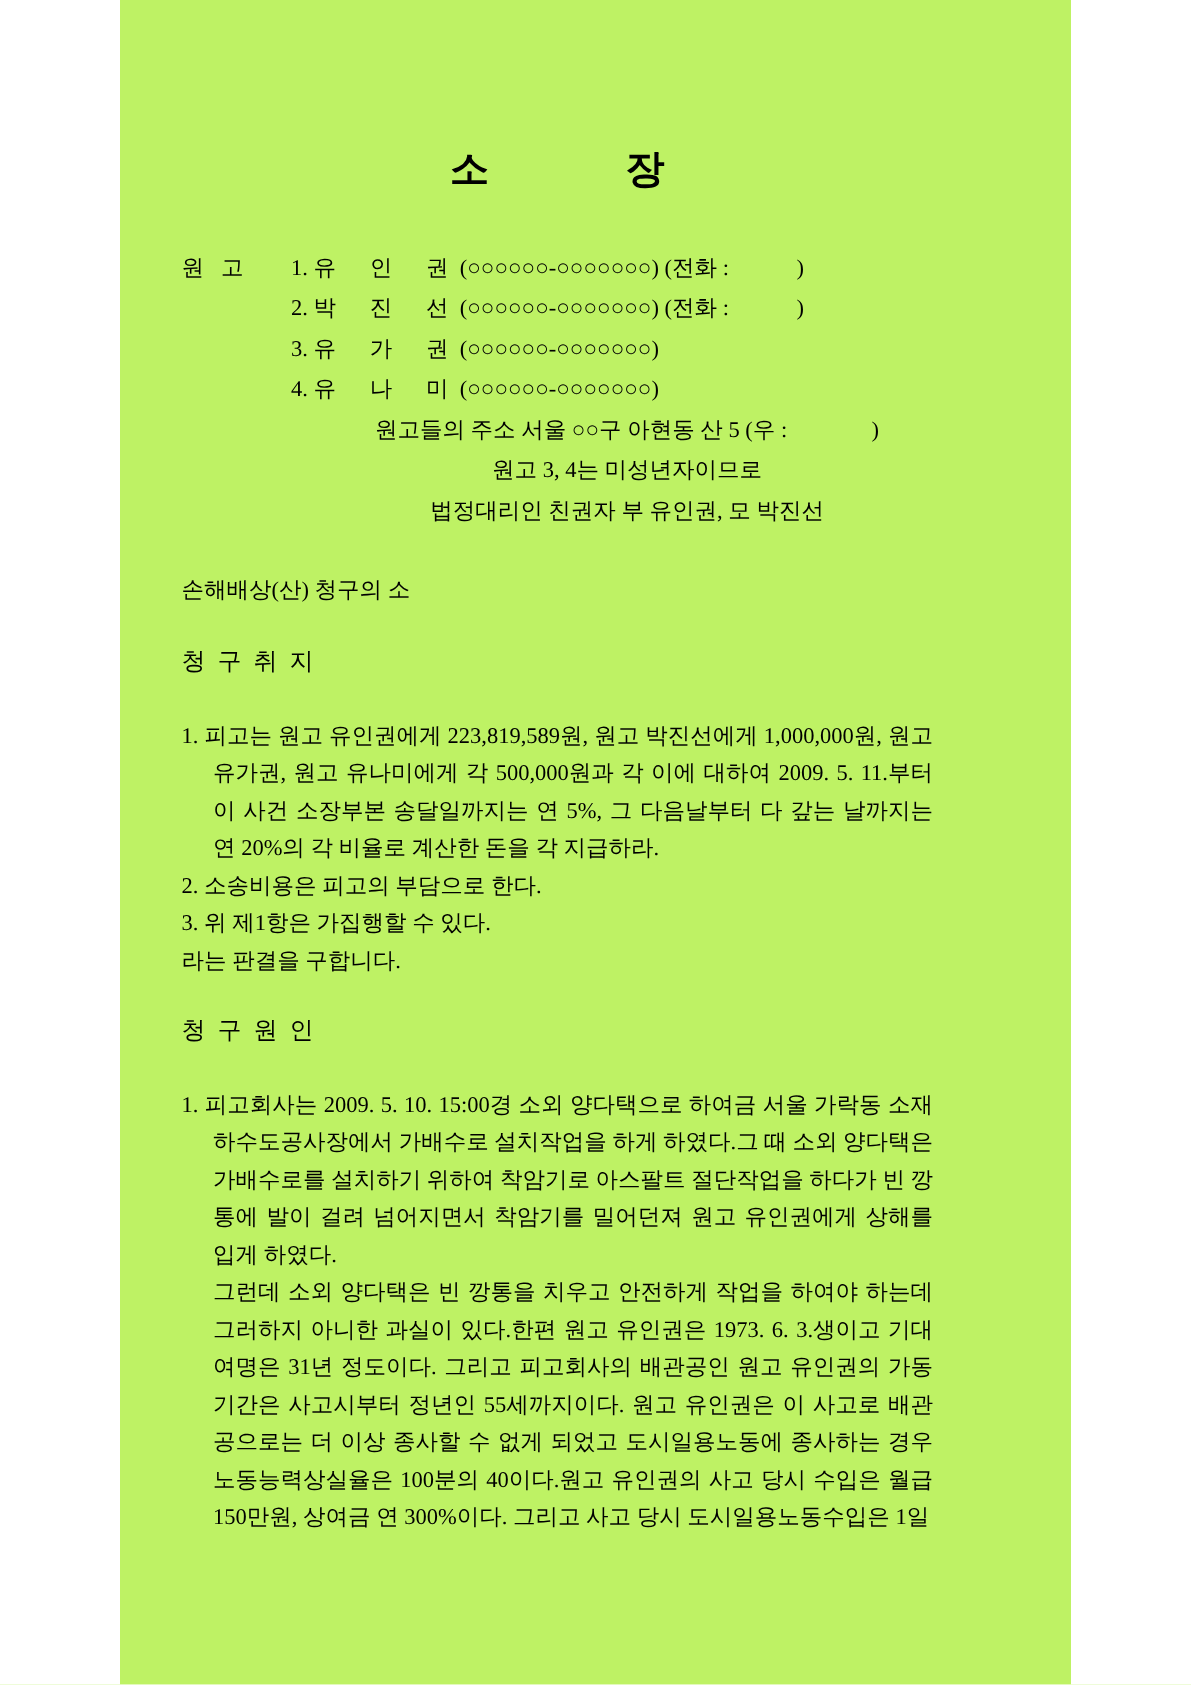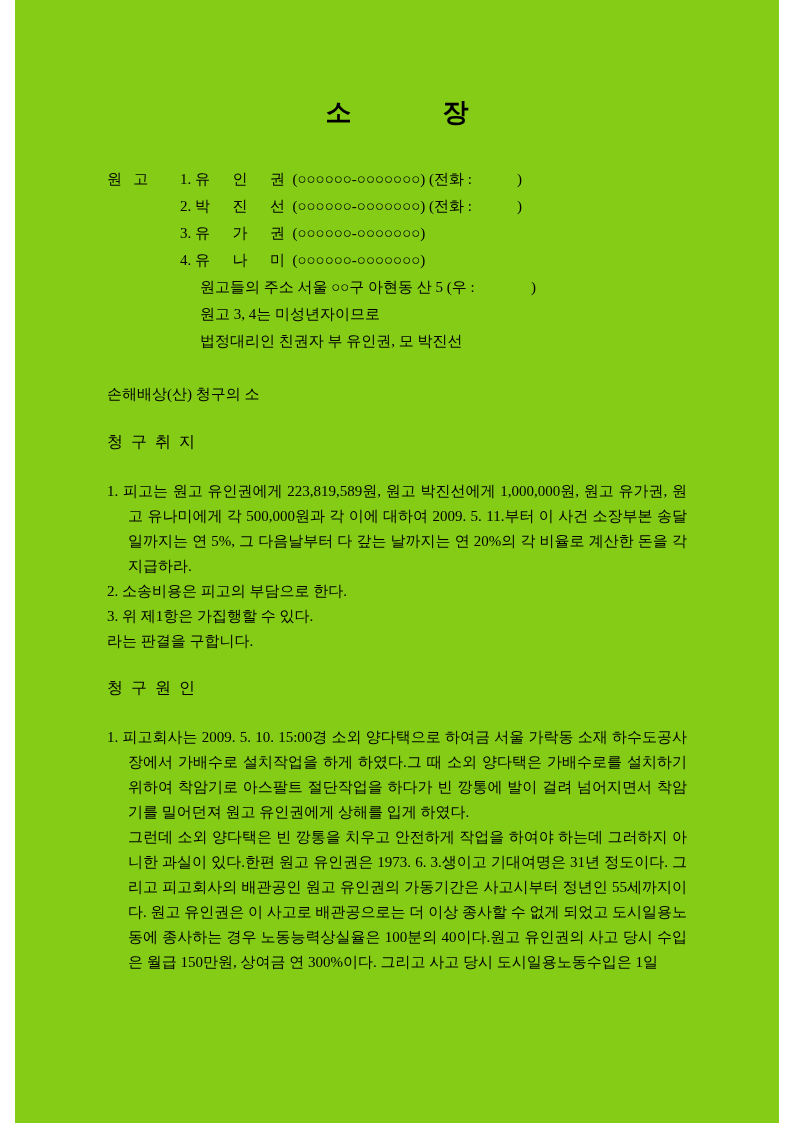--- a/index.html
+++ b/index.html
@@ -2,30 +2,30 @@
 <html><head>
 <meta charset="utf-8">
 <style>
   html, body {
     margin: 0;
     padding: 0;
     background: #ffffff;
   }
   .page {
     position: relative;
-    width: 764px;
+    width: 634px;
     height: 1123px;
     margin: 0 auto;
-    background: #84cc16;
+    background: #bef264;
     color: #000000;
     font-family: "Liberation Serif", "DejaVu Serif", serif;
     font-size: 15px;
     line-height: 25px;
     box-sizing: border-box;
-    padding: 98px 92px 40px 92px;
+    padding: 98px 92px 40px 41px;
     overflow: hidden;
   }
   .doc-title {
     text-align: center;
     font-size: 26px;
     font-weight: bold;
     white-space: pre;
     line-height: 30px;
     margin-bottom: 38px;
   }
@@ -42,20 +42,21 @@
   .party-content {
     flex: 1;
     min-width: 0;
   }
   .party-line {
     white-space: pre;
     line-height: 27px;
   }
   .party-sub {
     padding-left: 20px;
+    text-align: center;
   }
   .defendant-row {
     margin-top: 24px;
   }
   .case-title {
     margin-top: 26px;
     line-height: 27px;
   }
   .section-heading {
     text-align: left;

